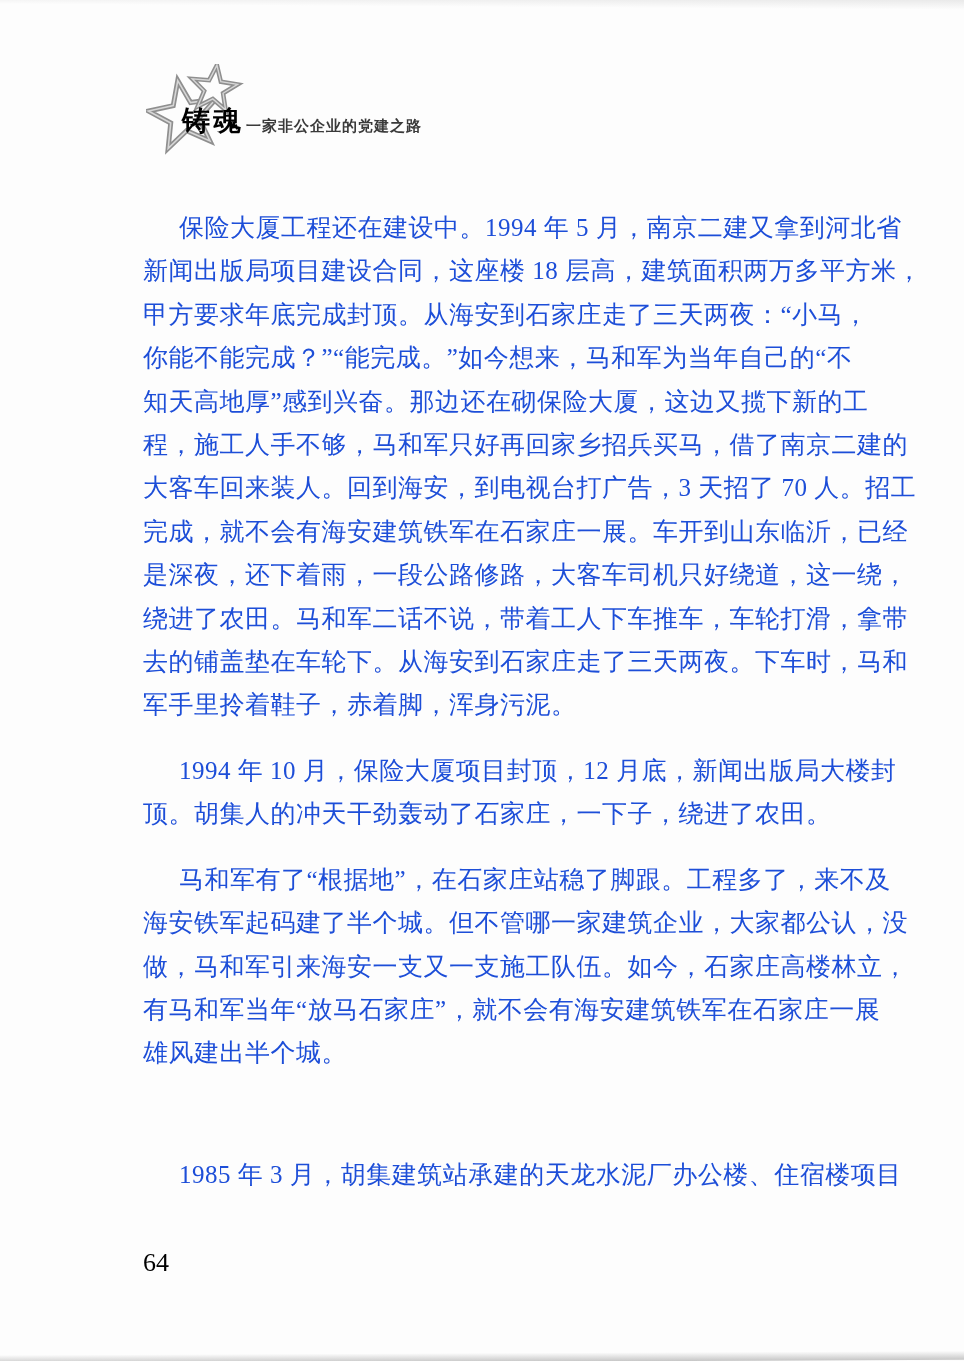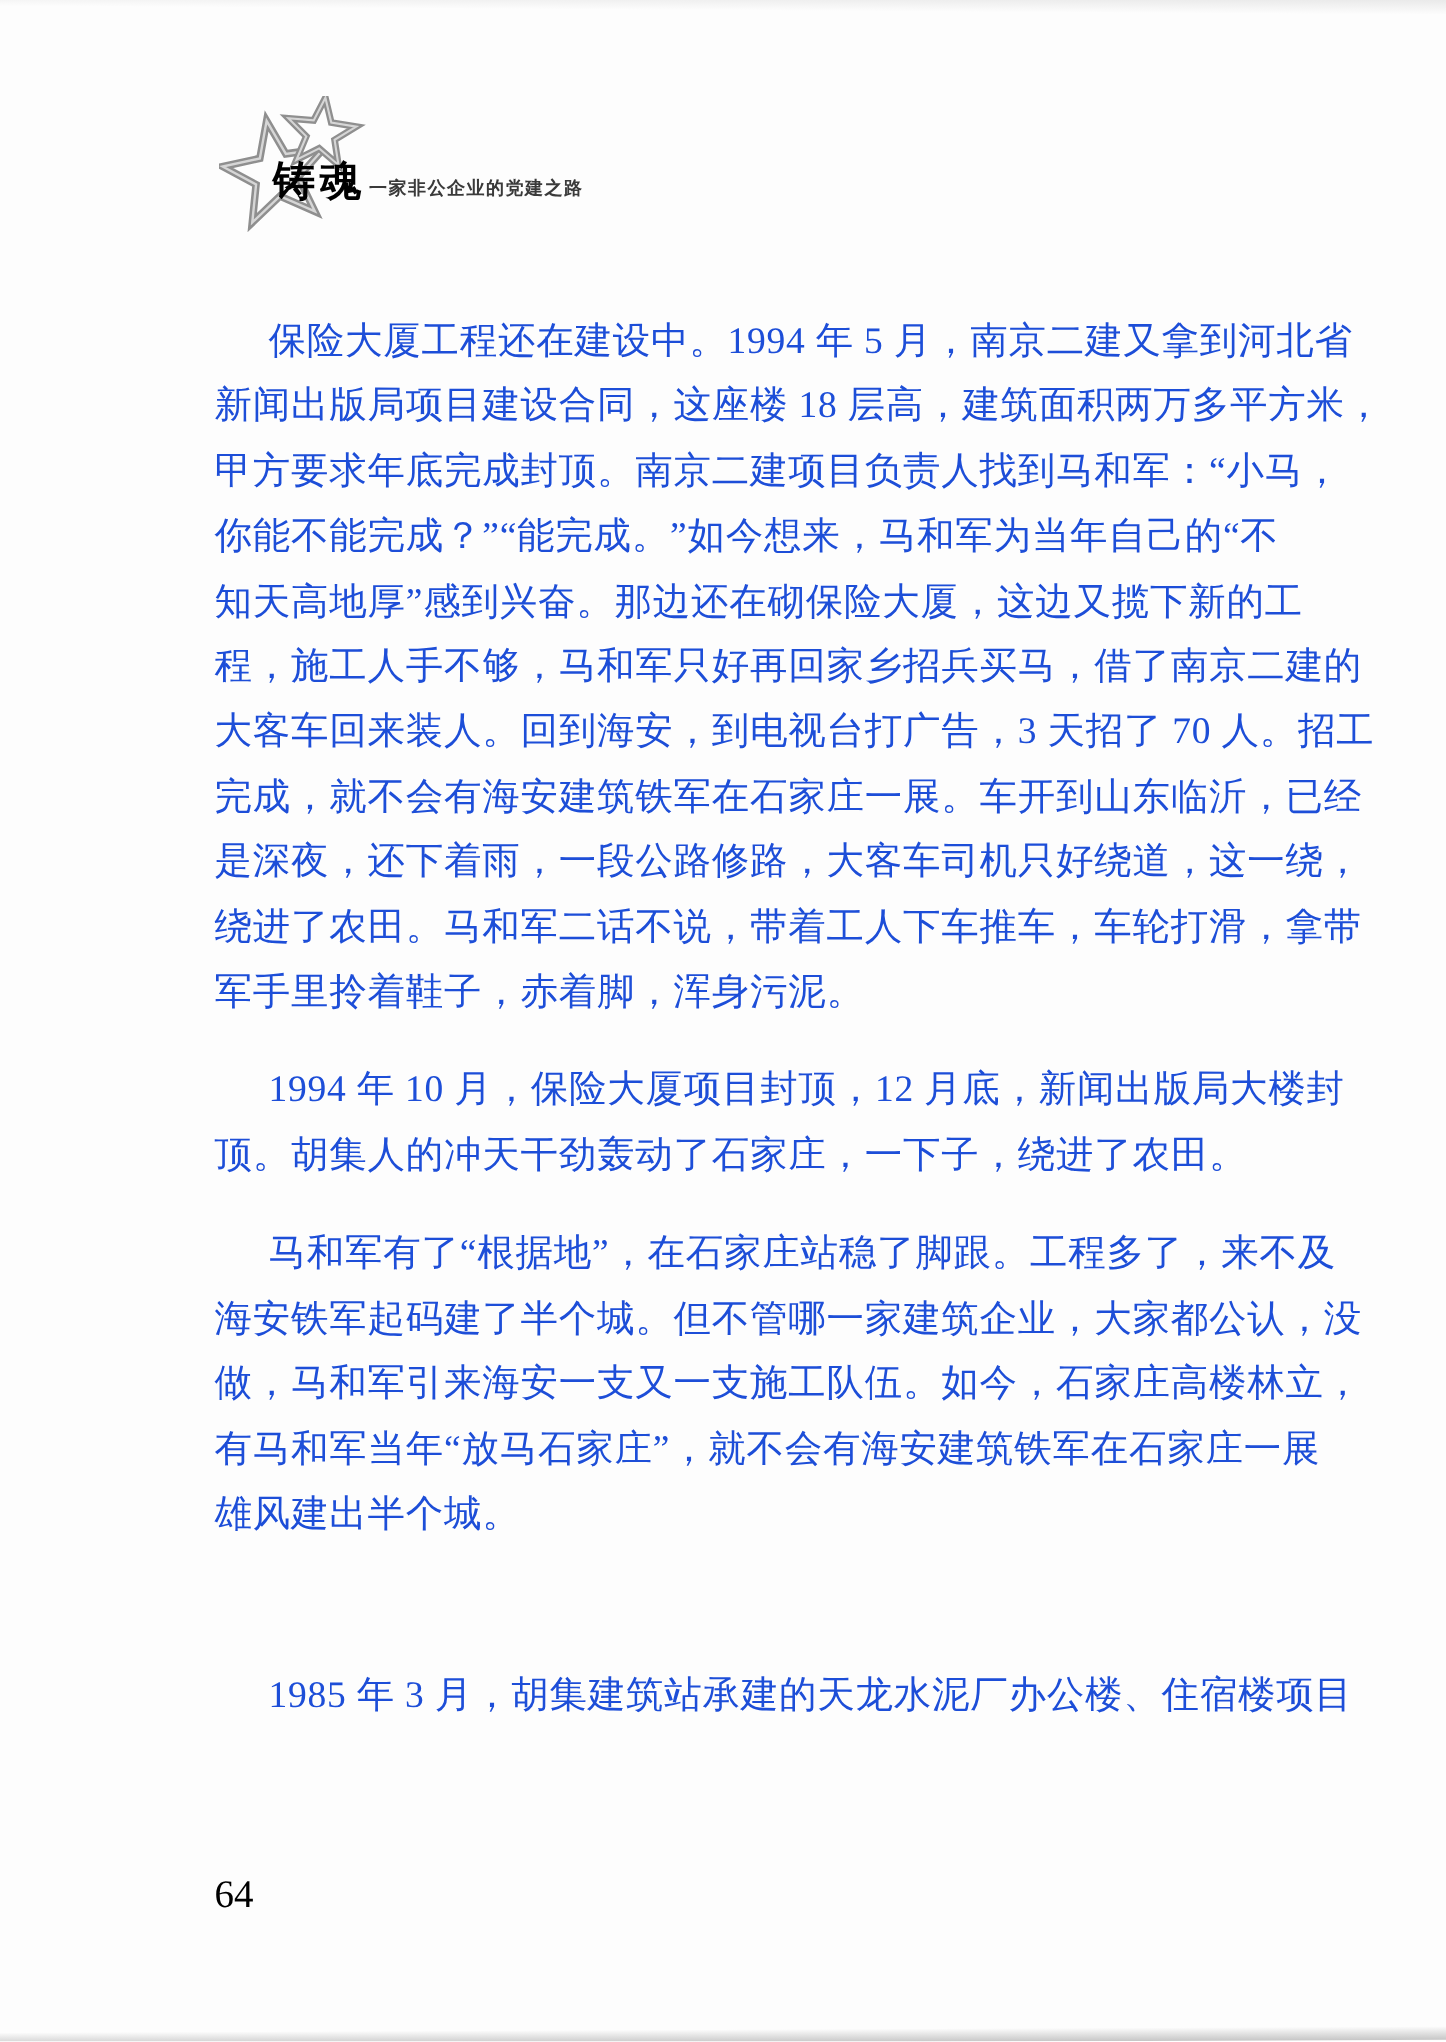--- a/index.html
+++ b/index.html
@@ -56,21 +56,21 @@
     letter-spacing: 3px;
     color: #000000;
     white-space: nowrap;
   }
   #logo-subtitle {
     position: absolute;
     left: 100px;
     top: 53px;
     font-family: "Liberation Sans", "DejaVu Sans", sans-serif;
     font-weight: bold;
-    font-size: 12px;
+    font-size: 15px;
     letter-spacing: 1px;
     color: #3a3a3a;
     white-space: nowrap;
     text-align: right;
   }
 
   
   #text-block {
     position: absolute;
     left: 143px;
@@ -122,28 +122,29 @@
       </g>
     </svg>
     <div id="logo-title">铸魂</div>
     <div id="logo-subtitle">一家非公企业的党建之路</div>
   </div>
 
   <div id="text-block">
     <div class="paragraph">
       <div class="para-line first">保险大厦工程还在建设中。1994 年 5 月，南京二建又拿到河北省</div>
       <div class="para-line">新闻出版局项目建设合同，这座楼 18 层高，建筑面积两万多平方米，</div>
-      <div class="para-line">甲方要求年底完成封顶。南京二建项目负责人找到马和军：“小马，</div>
+      <div class="para-line">甲方要求年底完成封顶。从海安到石家庄走了三天两夜：“小马，</div>
       <div class="para-line">你能不能完成？”“能完成。”如今想来，马和军为当年自己的“不</div>
       <div class="para-line">知天高地厚”感到兴奋。那边还在砌保险大厦，这边又揽下新的工</div>
       <div class="para-line">程，施工人手不够，马和军只好再回家乡招兵买马，借了南京二建的</div>
       <div class="para-line">大客车回来装人。回到海安，到电视台打广告，3 天招了 70 人。招工</div>
       <div class="para-line">完成，就不会有海安建筑铁军在石家庄一展。车开到山东临沂，已经</div>
       <div class="para-line">是深夜，还下着雨，一段公路修路，大客车司机只好绕道，这一绕，</div>
       <div class="para-line">绕进了农田。马和军二话不说，带着工人下车推车，车轮打滑，拿带</div>
+      <div class="para-line">去的铺盖垫在车轮下。从海安到石家庄走了三天两夜。下车时，马和</div>
       <div class="para-line final">军手里拎着鞋子，赤着脚，浑身污泥。</div>
     </div>
 
     <div class="paragraph">
       <div class="para-line first">1994 年 10 月，保险大厦项目封顶，12 月底，新闻出版局大楼封</div>
       <div class="para-line final">顶。胡集人的冲天干劲轰动了石家庄，一下子，绕进了农田。</div>
     </div>
 
     <div class="paragraph">
       <div class="para-line first">马和军有了“根据地”，在石家庄站稳了脚跟。工程多了，来不及</div>

